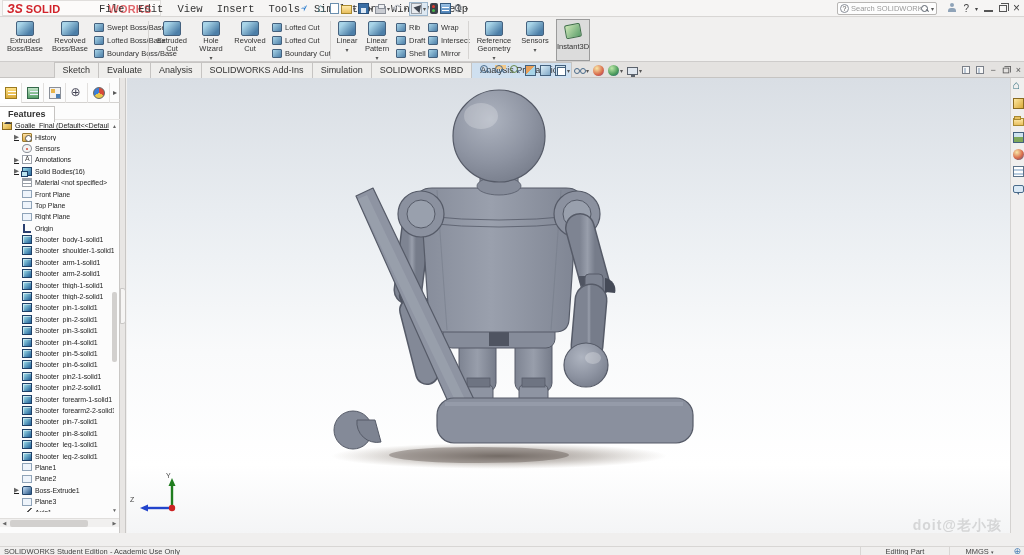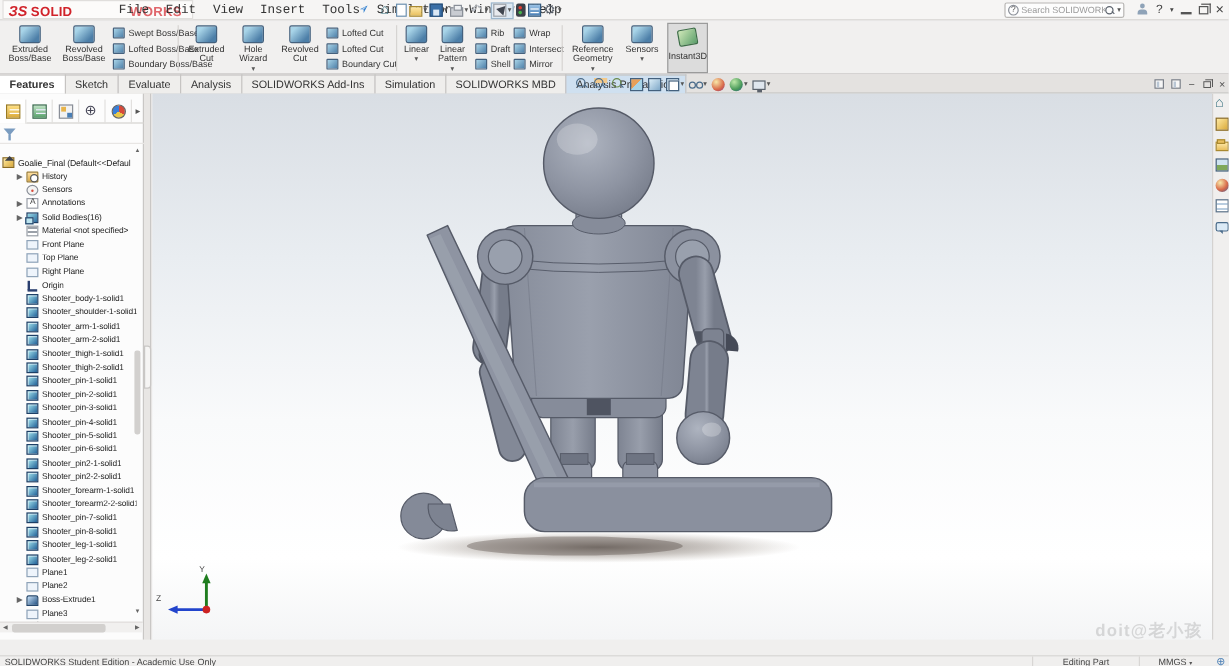--- a/index.html
+++ b/index.html
@@ -63,21 +63,21 @@
   .bigbtn .bcaret { display:block; font-size:6px; color:#555; margin-top:1px; }
   .stack { position:absolute; top:3px; }
   .smallbtn { display:flex; align-items:center; height:12px; margin-bottom:1px; font-size:7.5px; color:#333; white-space:nowrap; }
   .sicon { width:10px; height:9px; border-radius:1px; border:1px solid #44617e; background:linear-gradient(135deg,#a8d4e8,#4d7fa8); margin-right:3px; flex:0 0 10px; }
   #instant3d { position:absolute; left:473px; top:1px; width:34px; height:42px; background:#dcdcdc; border:1px solid #9b9b9b; text-align:center; font-size:7.5px; color:#333; padding-top:4px; }
   #instant3d .bicon { display:block; margin:0 auto 4px auto; width:16px; height:14px; border-radius:2px; border:1px solid #3c6e46; background:linear-gradient(135deg,#cfe8b8,#5a9e6a); transform:rotate(-10deg); }
 
   
   #tabrow { position:absolute; left:0; top:62px; width:1024px; height:16px; background:#e4e2e0; border-bottom:1px solid #c6c4c2; }
   .ctab { float:left; height:16px; line-height:15px; padding:0 8px; font-size:9px; color:#333; border:1px solid #c6c4c2; border-bottom:none; background:#efeeec; margin-left:-1px; }
-  .ctab.active { background:#ffffff; font-weight:bold; position:relative; z-index:2; }
+  .ctab.active { background:#ffffff; font-weight:bold; position:relative; z-index:2;margin-top:44px; }
   .ctab.hl { background:#cfe0f0; }
   #hud { position:absolute; left:478px; top:1px; display:flex; align-items:center; height:14px; }
   #hud .hbtn { display:flex; align-items:center; margin:0 2px; }
   .hi { display:inline-block; width:11px; height:11px; position:relative; }
   .i-zoom-fit:before, .i-zoom-area:before, .i-previous-view:before { content:""; position:absolute; left:0; top:0; width:6px; height:6px; border:1.3px solid #4a6b8a; border-radius:50%; }
   .i-zoom-fit:after, .i-zoom-area:after, .i-previous-view:after { content:""; position:absolute; left:6px; top:6px; width:4px; height:1.4px; background:#4a6b8a; transform:rotate(45deg); }
   .i-zoom-area { background:linear-gradient(0deg,transparent 60%,#f3c98a 60%); }
   .i-previous-view:before { border-color:#6a8a4a; }
   .i-section-view { border:1px solid #44617e; background:linear-gradient(135deg,#e8a05a 48%,#a8d4e8 48%); }
   .i-display-style { border:1px solid #44617e; background:linear-gradient(135deg,#dceef8,#7fa8c8); }
@@ -111,21 +111,21 @@
   .i-configurationmanager:after { content:""; position:absolute; left:1px; top:1px; width:4px; height:4px; background:#e8b44a; box-shadow:5px 5px 0 #4a7fb5; }
   .i-dimxpertmanager:before { content:"⊕"; font-size:12px; color:#445; position:absolute; top:-2px; left:0; }
   .i-displaymanager { border-radius:50%; background:conic-gradient(#d84a3a 0 120deg,#e8c84a 120deg 240deg,#3a7fd8 240deg 360deg); border:1px solid #666; }
   .ptab-more { width:10px; display:flex; align-items:center; justify-content:center; font-size:8px; color:#555; }
   #filter-row { position:absolute; left:0; top:26px; width:120px; height:16px; border-bottom:1px solid #e8e6e4; display:flex; align-items:center; padding-left:3px; }
   .funnel { width:11px; height:11px; position:relative; }
   .funnel:before { content:""; position:absolute; left:0; top:1px; border-left:5px solid transparent; border-right:5px solid transparent; border-top:6px solid #7a9cc0; }
   .funnel:after { content:""; position:absolute; left:4.3px; top:6px; width:1.6px; height:5px; background:#7a9cc0; }
 
   
-  #tree { position:absolute; left:0; top:52px; width:114px; height:392px; overflow:hidden; }
+  #tree { position:absolute; left:0; top:42px; width:114px; height:392px; overflow:hidden;text-decoration:underline; }
   .trow { display:flex; align-items:center; height:11.4px; padding-left:14px; white-space:nowrap; }
   .trow.root { padding-left:2px; }
   .trow .caret2 { width:8px; font-size:6.5px; color:#666; visibility:hidden; flex:0 0 8px; }
   .trow.exp .caret2 { visibility:visible; }
   .ti { width:10px; height:9px; margin-right:3px; flex:0 0 10px; position:relative; }
   .trow .lbl { font-size:7px; color:#1e1e1e; letter-spacing:-0.1px; overflow:hidden; }
   .trow.root .lbl { font-size:7.2px; }
   .i-part { background:linear-gradient(135deg,#ffe9a0,#d9a93a); border:1px solid #8a6a20; }
   .i-part:after { content:""; position:absolute; right:-1px; top:-2px; border-left:4px solid transparent; border-right:4px solid transparent; border-bottom:4px solid #3c4048; }
   .i-history { background:linear-gradient(180deg,#ffe0a0,#d9aa4a); border:1px solid #9a7a30; border-radius:1px; }

